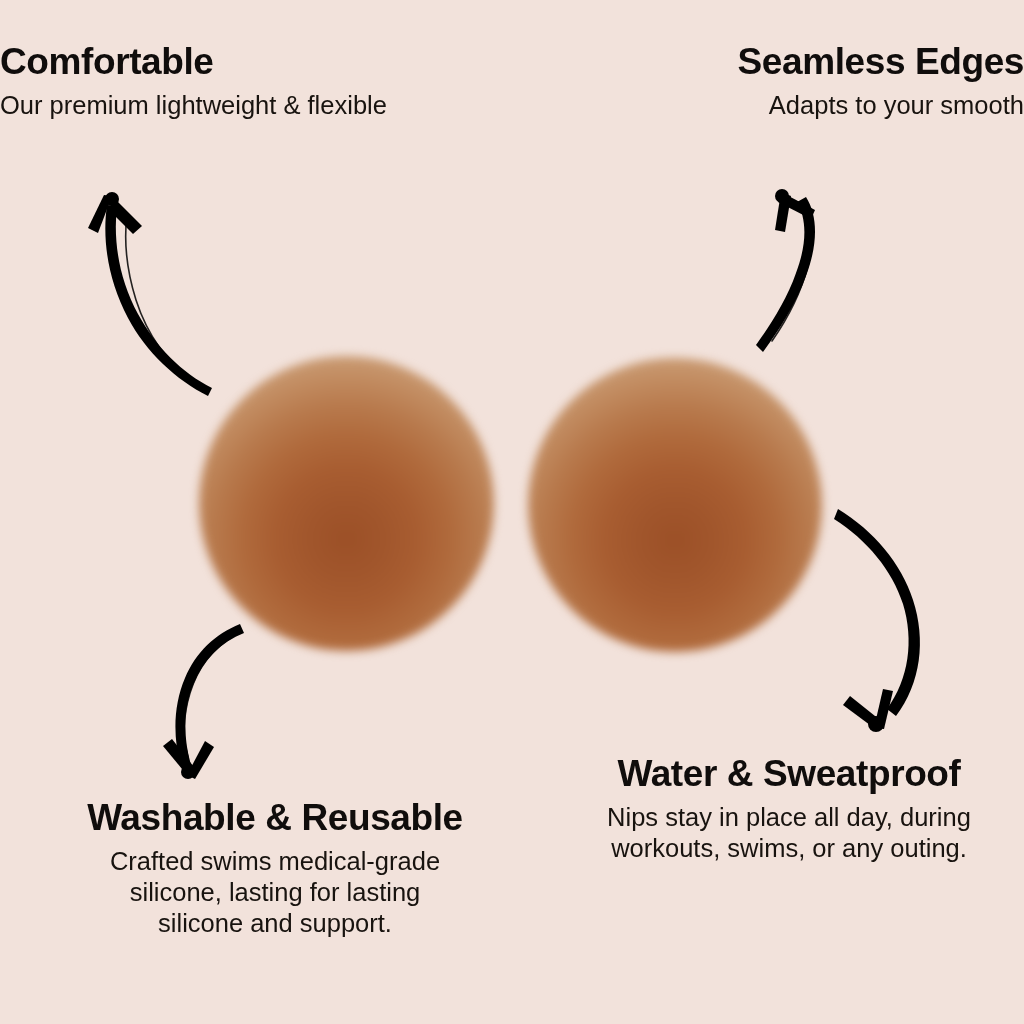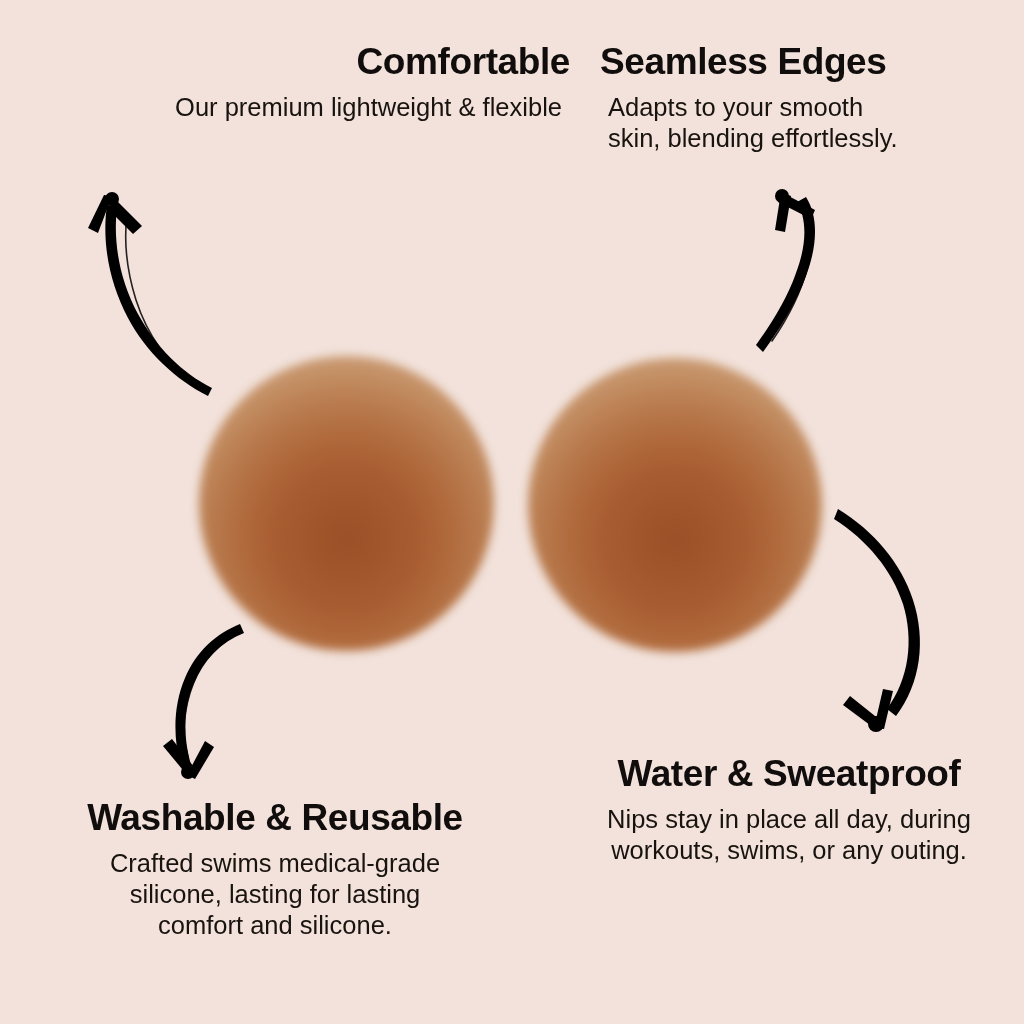--- a/index.html
+++ b/index.html
@@ -80,30 +80,30 @@
     line-height: 44px;
     color: #100d0c;
     letter-spacing: -0.4px;
     margin: 0 0 6px 0;
     white-space: nowrap;
   }
   .feature-desc {
     font-size: 25.5px;
     line-height: 31px;
     color: #18130f;
-    margin: 8px;
+    margin: 0;
     font-weight: 300;
   }
   .feature-desc .line {
     display: block;
     white-space: nowrap;
   }
 
-  .feature.top-left      { left: 0px;   top: 40px;  width: 570px; text-align: right; }
-  .feature.top-right     { left: 600px; top: 40px;  width: 424px; text-align: left; }
+  .feature.top-left      { left: 0px;   top: 40px;  width: 570px; text-align: left; }
+  .feature.top-right     { left: 600px; top: 40px;  width: 424px; text-align: right; }
   .feature.bottom-left   { left: 20px;   top: 796px; width: 510px; text-align: center; }
   .feature.bottom-right  { left: 548px; top: 752px; width: 482px; text-align: center; }
 </style>
 </head>
 <body>
 
 <div id="canvas">
 
   <div class="product-pair">
     <div class="nipple-cover left"></div>
@@ -214,30 +214,29 @@
     <h2 class="feature-title">Comfortable</h2>
     <p class="feature-desc">
       <span class="line">Our premium lightweight &amp; flexible</span>
     </p>
   </div>
 
   <div class="feature top-right">
     <h2 class="feature-title">Seamless Edges</h2>
     <p class="feature-desc">
       <span class="line">Adapts to your smooth</span>
-      <span class="line">skin, blending effortlessly.</span>
     </p>
   </div>
 
   <div class="feature bottom-left">
     <h2 class="feature-title">Washable &amp; Reusable</h2>
     <p class="feature-desc">
       <span class="line">Crafted swims medical-grade</span>
       <span class="line">silicone, lasting for lasting</span>
-      <span class="line">comfort and silicone.</span>
+      <span class="line">silicone and support.</span>
     </p>
   </div>
 
   <div class="feature bottom-right">
     <h2 class="feature-title">Water &amp; Sweatproof</h2>
     <p class="feature-desc">
       <span class="line">Nips stay in place all day, during</span>
       <span class="line">workouts, swims, or any outing.</span>
     </p>
   </div>

